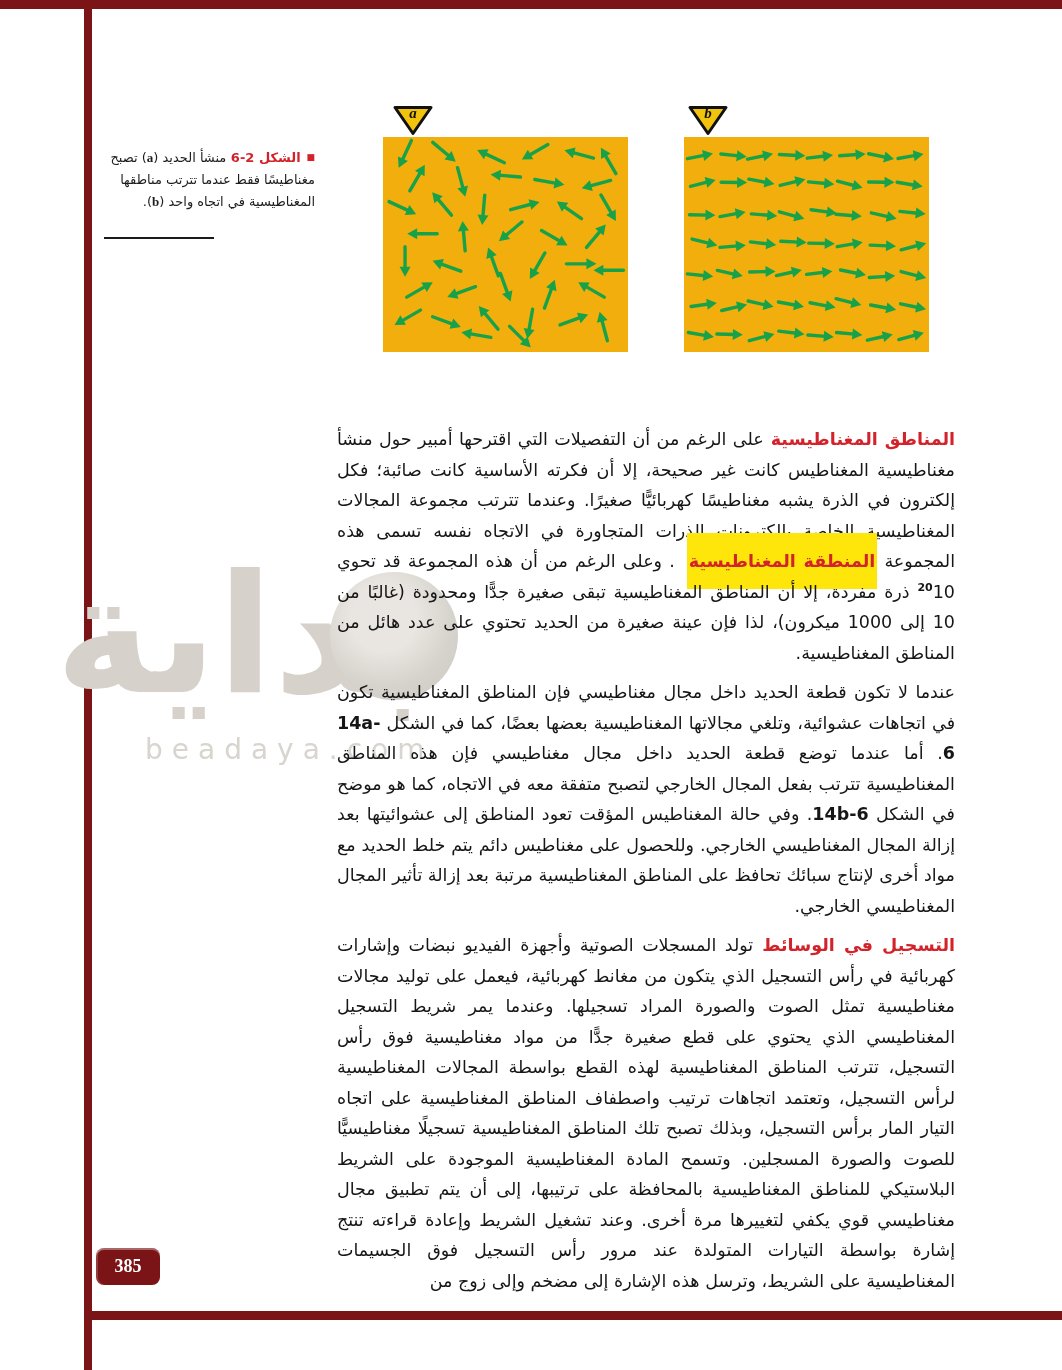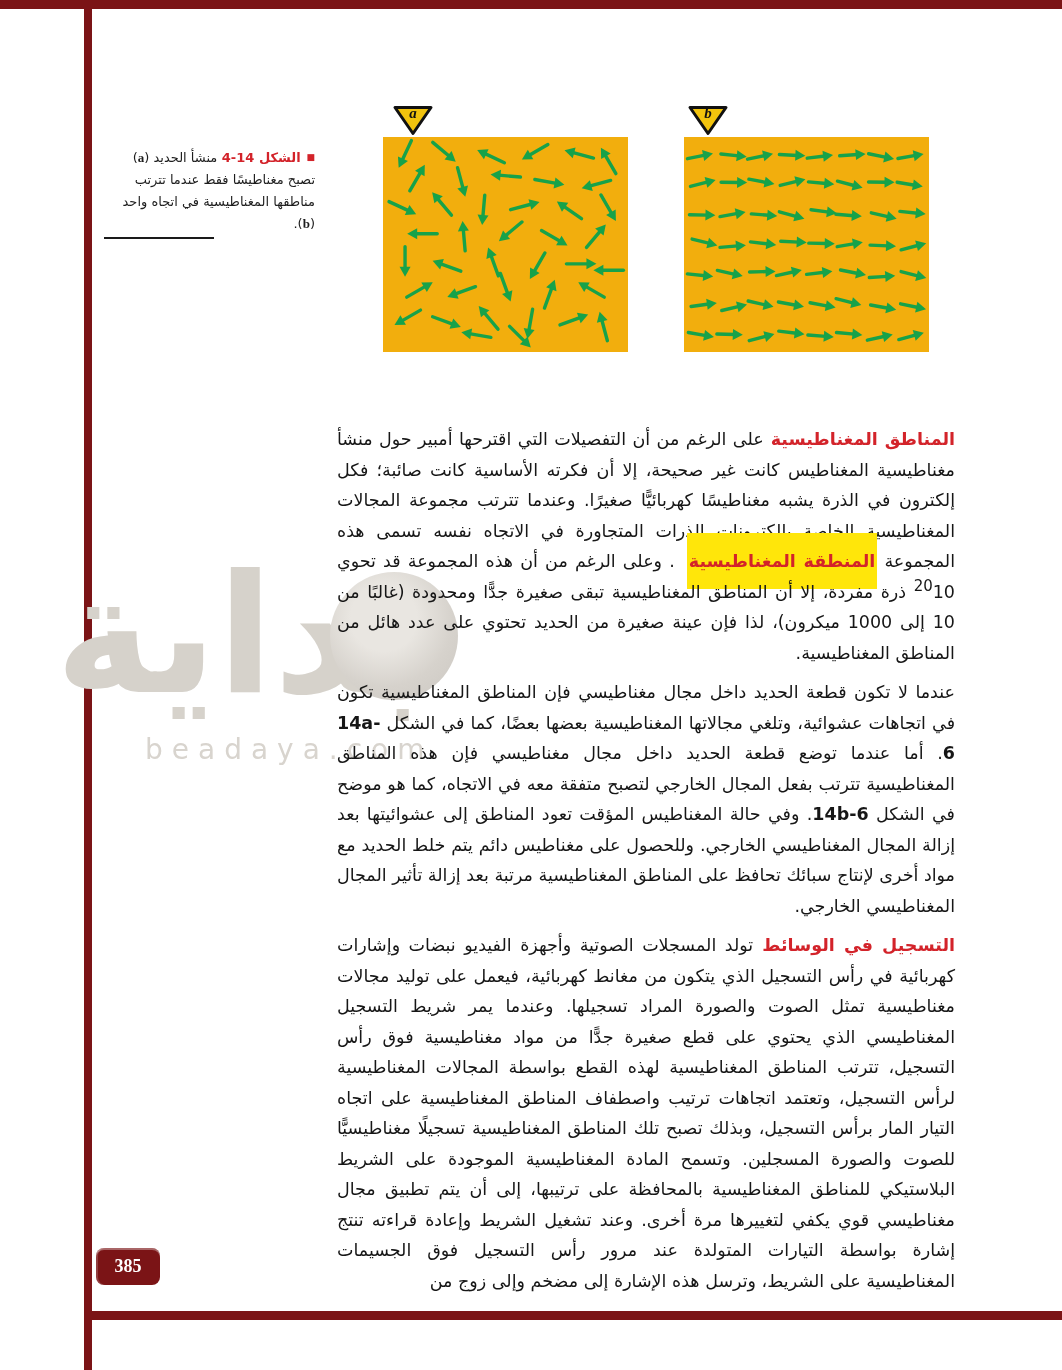--- a/index.html
+++ b/index.html
@@ -46,21 +46,21 @@
   .body-text{
     position:absolute;left:337px;top:424px;width:618px;direction:rtl;text-align:justify;
     font-size:17.5px;line-height:30.5px;color:#161616;
   }
   .para{margin:0 0 9px 0;}
   .seg-n{}
   .seg-red{color:var(--red);font-weight:700;}
   .seg-hl{color:var(--red);font-weight:700;background:var(--highlight);padding:18px 2px;margin-left:12px;}
   .seg-b{font-weight:700;}
   .seg-lb{font-weight:700;font-family:"Liberation Serif",serif;}
-  sup.seg-sup{font-size:15px;line-height:0;}
+  sup.seg-sup{font-size:11px;line-height:0;font-weight:bold;}
 
   
   .page-badge{
     position:absolute;left:96px;top:1248px;width:64px;height:37px;background:var(--maroon);
     border-radius:8px;color:#fff;display:flex;align-items:center;justify-content:center;
     font-family:"Liberation Serif",serif;font-weight:700;font-size:18px;
     box-shadow:inset 0 2px 0 rgba(255,255,255,.35), inset 2px 0 0 rgba(255,255,255,.18);
   }
 </style>
 </head>
@@ -477,21 +477,21 @@
       <g transform="translate(196.03638091137898 200.36011824198067) rotate(-12.531647190451622)">
         <line x1="-13" y1="0" x2="5" y2="0" stroke="#17a24a" stroke-width="3.4" stroke-linecap="round"></line>
         <polygon points="3,-5.5 13,0 3,5.5" fill="#17a24a"></polygon>
       </g>
       <g transform="translate(227.30991062009707 199.17186886025593) rotate(-15.424073450267315)">
         <line x1="-13" y1="0" x2="5" y2="0" stroke="#17a24a" stroke-width="3.4" stroke-linecap="round"></line>
         <polygon points="3,-5.5 13,0 3,5.5" fill="#17a24a"></polygon>
       </g>
     </svg>
 
-  <div class="figure-caption" id="caption" dir="rtl"><span class="seg-bullet">■ </span><span class="seg-red">الشكل 14-4 </span><span class="seg-n">منشأ الحديد (</span><span class="seg-lb">a</span><span class="seg-n">) تصبح مغناطيسًا فقط عندما تترتب مناطقها المغناطيسية في اتجاه واحد (</span><span class="seg-lb">b</span><span class="seg-n">).</span></div>
+  <div class="figure-caption" id="caption" dir="rtl"><span class="seg-bullet">■ </span><span class="seg-red">الشكل 2-6 </span><span class="seg-n">منشأ الحديد (</span><span class="seg-lb">a</span><span class="seg-n">) تصبح مغناطيسًا فقط عندما تترتب مناطقها المغناطيسية في اتجاه واحد (</span><span class="seg-lb">b</span><span class="seg-n">).</span></div>
   <div class="caption-rule"></div>
 
   <div class="body-text" id="body-text" dir="rtl">
       <div class="para"><span class="seg-red">المناطق المغناطيسية </span><span class="seg-n">على الرغم من أن التفصيلات التي اقترحها أمبير حول منشأ مغناطيسية المغناطيس كانت غير صحيحة، إلا أن فكرته الأساسية كانت صائبة؛ فكل إلكترون في الذرة يشبه مغناطيسًا كهربائيًّا صغيرًا. وعندما تترتب مجموعة المجالات المغناطيسية الخاصة بإلكترونات الذرات المتجاورة في الاتجاه نفسه تسمى هذه المجموعة </span><span class="seg-hl">المنطقة المغناطيسية</span><span class="seg-n">. وعلى الرغم من أن هذه المجموعة قد تحوي 10‏</span><sup class="seg-sup">20</sup><span class="seg-n"> ذرة مفردة، إلا أن المناطق المغناطيسية تبقى صغيرة جدًّا ومحدودة (غالبًا من 10 إلى 1000 ميكرون)، لذا فإن عينة صغيرة من الحديد تحتوي على عدد هائل من المناطق المغناطيسية.</span></div>
       <div class="para"><span class="seg-n">عندما لا تكون قطعة الحديد داخل مجال مغناطيسي فإن المناطق المغناطيسية تكون في اتجاهات عشوائية، وتلغي مجالاتها المغناطيسية بعضها بعضًا، كما في الشكل </span><span class="seg-b">14a-6</span><span class="seg-n">. أما عندما توضع قطعة الحديد داخل مجال مغناطيسي فإن هذه المناطق المغناطيسية تترتب بفعل المجال الخارجي لتصبح متفقة معه في الاتجاه، كما هو موضح في الشكل </span><span class="seg-b">14b-6</span><span class="seg-n">. وفي حالة المغناطيس المؤقت تعود المناطق إلى عشوائيتها بعد إزالة المجال المغناطيسي الخارجي. وللحصول على مغناطيس دائم يتم خلط الحديد مع مواد أخرى لإنتاج سبائك تحافظ على المناطق المغناطيسية مرتبة بعد إزالة تأثير المجال المغناطيسي الخارجي.</span></div>
       <div class="para"><span class="seg-red">التسجيل في الوسائط </span><span class="seg-n">تولد المسجلات الصوتية وأجهزة الفيديو نبضات وإشارات كهربائية في رأس التسجيل الذي يتكون من مغانط كهربائية، فيعمل على توليد مجالات مغناطيسية تمثل الصوت والصورة المراد تسجيلها. وعندما يمر شريط التسجيل المغناطيسي الذي يحتوي على قطع صغيرة جدًّا من مواد مغناطيسية فوق رأس التسجيل، تترتب المناطق المغناطيسية لهذه القطع بواسطة المجالات المغناطيسية لرأس التسجيل، وتعتمد اتجاهات ترتيب واصطفاف المناطق المغناطيسية على اتجاه التيار المار برأس التسجيل، وبذلك تصبح تلك المناطق المغناطيسية تسجيلًا مغناطيسيًّا للصوت والصورة المسجلين. وتسمح المادة المغناطيسية الموجودة على الشريط البلاستيكي للمناطق المغناطيسية بالمحافظة على ترتيبها، إلى أن يتم تطبيق مجال مغناطيسي قوي يكفي لتغييرها مرة أخرى. وعند تشغيل الشريط وإعادة قراءته تنتج إشارة بواسطة التيارات المتولدة عند مرور رأس التسجيل فوق الجسيمات المغناطيسية على الشريط، وترسل هذه الإشارة إلى مضخم وإلى زوج من</span></div>
     </div>
 
   <div class="page-badge">
     <span>385</span>

